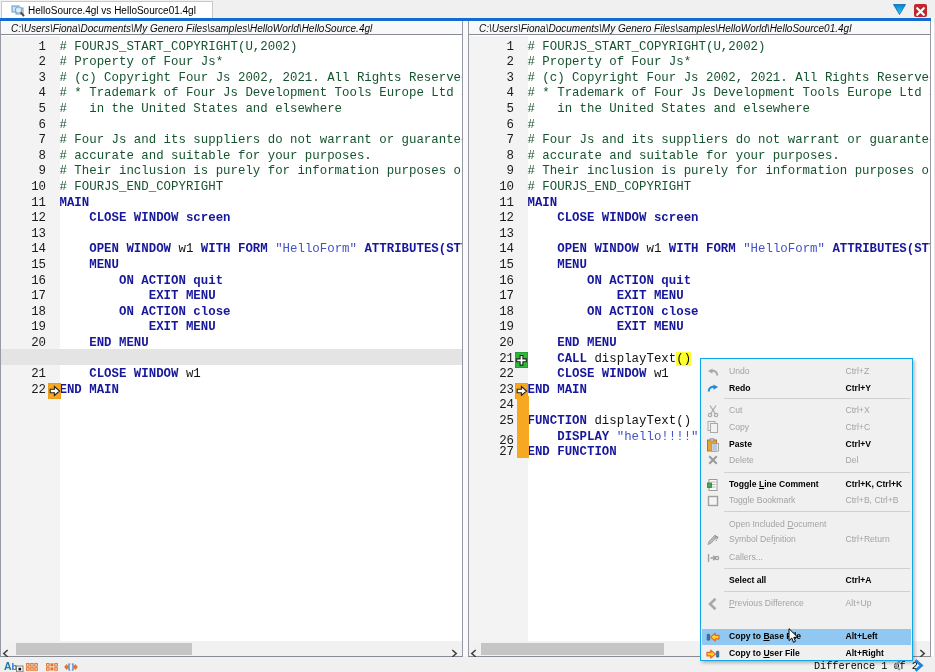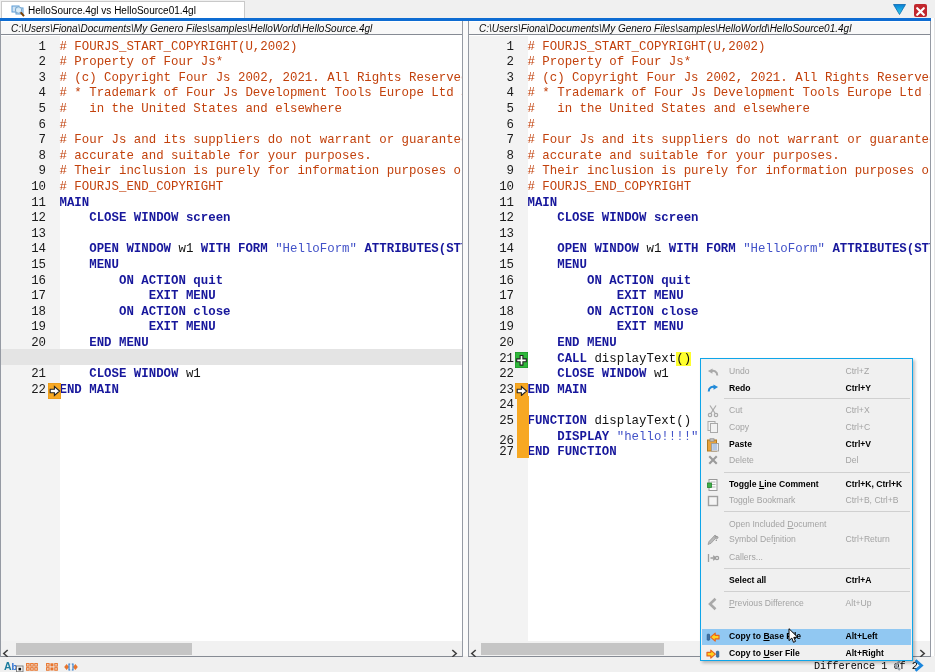--- a/index.html
+++ b/index.html
@@ -1,28 +1,28 @@
 <!DOCTYPE html>
 <html><head><meta charset="utf-8">
 <style>
 * { margin:0; padding:0; box-sizing:border-box; }
 html,body { width:935px; height:672px; overflow:hidden; }
 body { background:#f0f0f0; font-family:"Liberation Sans",sans-serif; position:relative; }
 #tabbar { position:absolute; left:0; top:0; width:935px; height:18px; background:#f0f0f0; }
-#tab { position:absolute; left:1px; top:1px; width:244px; height:17px; background:#fff; border:1px solid #c9c9c9; border-bottom:none;text-align:center; }
+#tab { position:absolute; left:1px; top:1px; width:212px; height:17px; background:#fff; border:1px solid #c9c9c9; border-bottom:none;text-align:center; }
 #tab span { position:absolute; left:26px; top:2.5px; font-size:10px; color:#000; }
 #bluebar { position:absolute; left:0; top:17.5px; width:930.5px; height:3px; background:#0e6cd2; }
 .pane { position:absolute; top:20.5px; height:636.5px; background:#fff; border-left:1px solid #959aa3; border-right:1px solid #959aa3; border-bottom:1.5px solid #868b94; }
 .phead { position:absolute; left:0; top:1px; right:0; height:13px; background:#f8f8f8; border-bottom:1.5px solid #868b94; }
 .phead span { position:absolute; left:10px; top:1px; font-size:10px; color:#0a0a0a; white-space:pre;font-style:italic; }
 .pcode { position:absolute; left:0; top:15.5px; right:0; height:604.5px; background:#fff; overflow:hidden; }
 .gut { position:absolute; left:0; top:0; width:58.5px; height:100%; background:#f3f3f3; }
 .lnum { position:absolute; left:0; width:45px; height:15.6px; line-height:15.6px; text-align:right; font-family:"Liberation Mono",monospace; font-size:12.4px; color:#1a1a1a; }
 .lrow { position:absolute; left:58.5px; height:15.6px; line-height:15.6px; font-family:"Liberation Mono",monospace; font-size:12.4px; white-space:pre; }
-.tc { color:#c2410c; }
+.tc { color:#14532d; }
 .tk { color:#17179c; font-weight:bold; }
 .ts { color:#4252c8; }
 .tp { color:#111111; }
 .ty { color:#111; background:#ffff2e; }
 .gapband { position:absolute; left:0; right:0; height:15.6px; background:#e4e4e4; }
 .mk { position:absolute; left:47px; width:13px; height:16px; }
 .obar { position:absolute; left:47.5px; width:12px; background:#f7a823; }
 .hscroll { position:absolute; left:0; right:0; bottom:0; height:15px; background:#f1f1f1; }
 .harr { position:absolute; top:3px; width:12px; height:9px; }
 .hthumb { position:absolute; top:1.5px; height:12px; background:#c5c5c5; }

